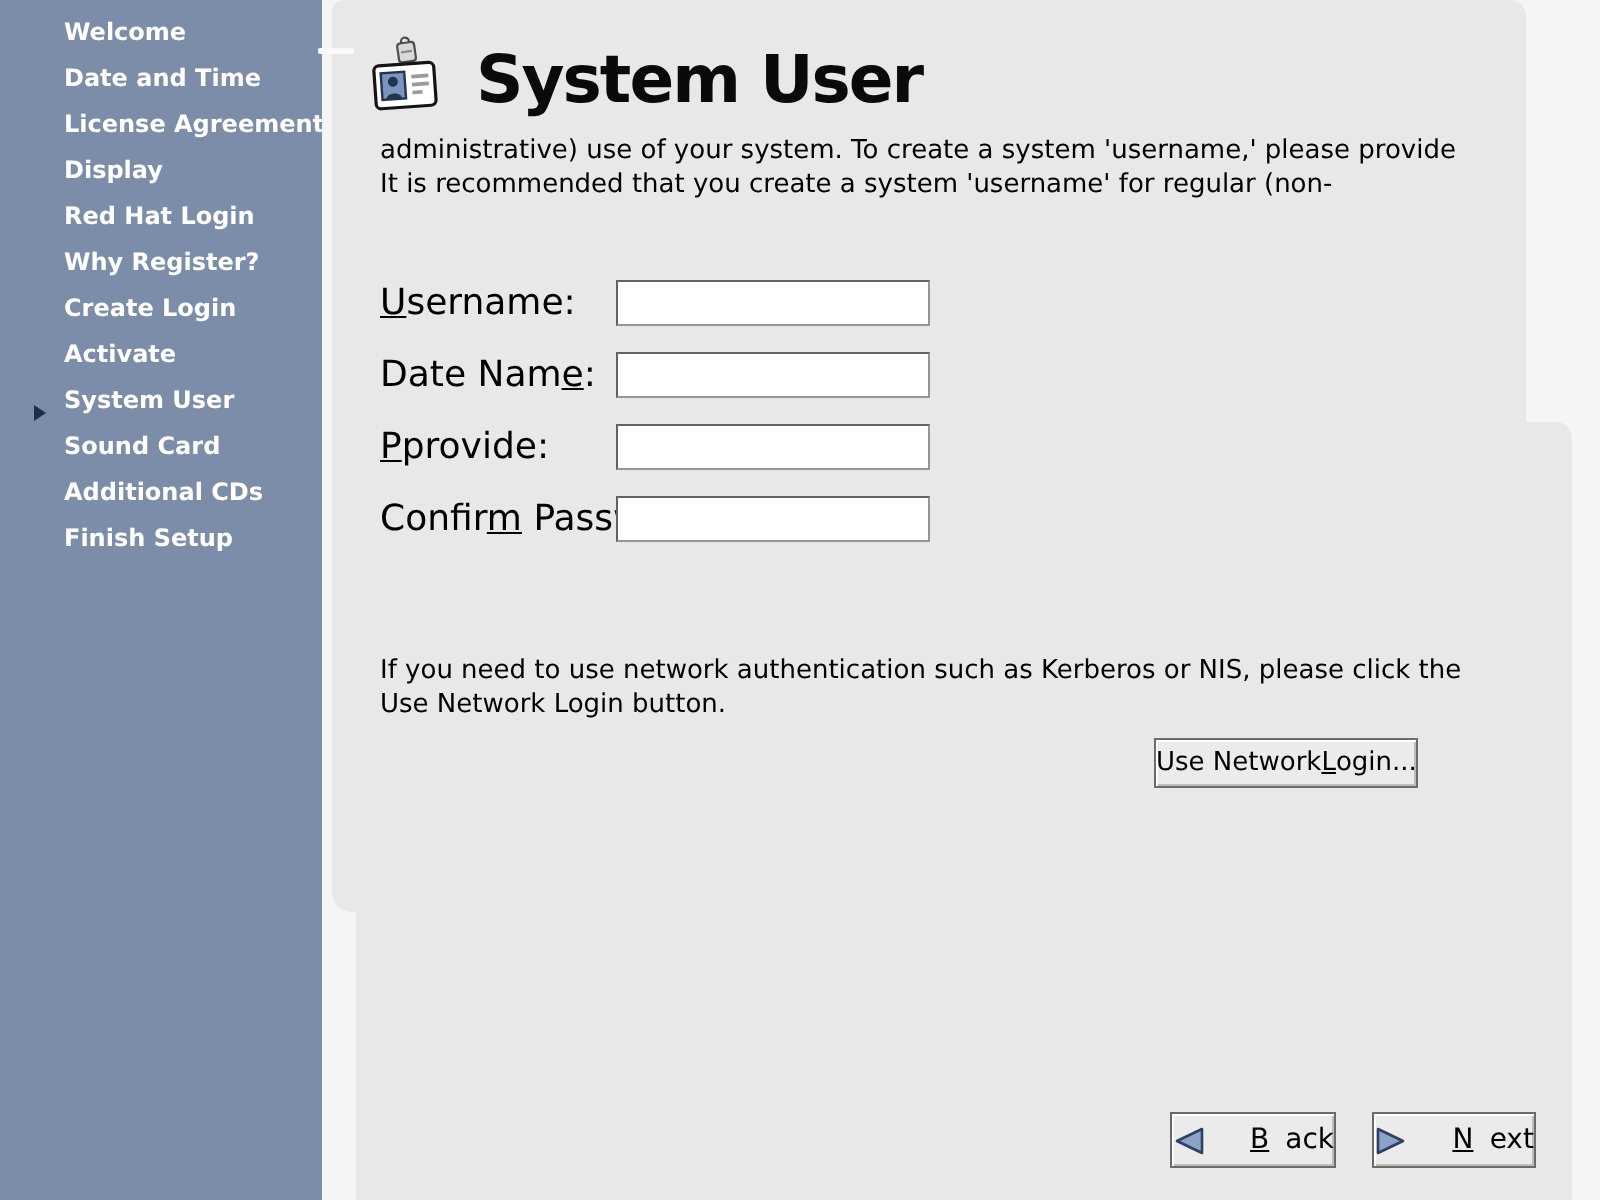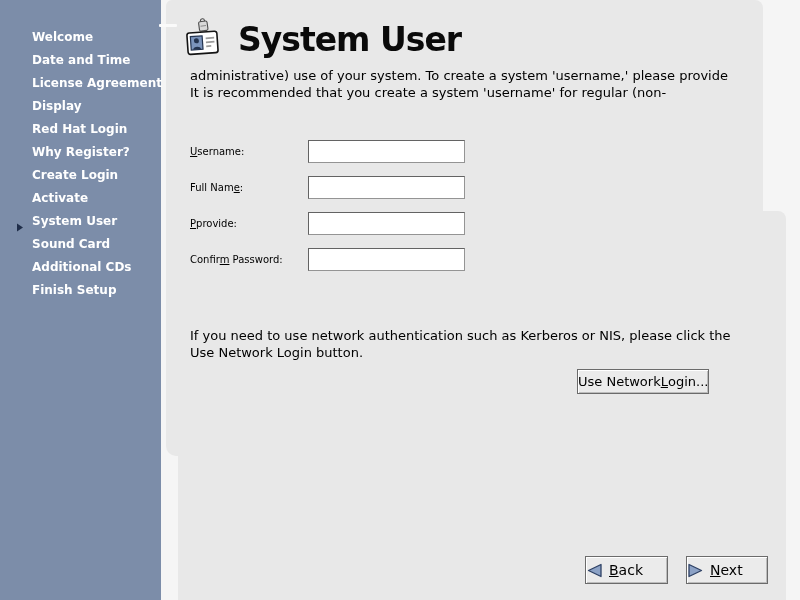--- a/index.html
+++ b/index.html
@@ -8,21 +8,21 @@
     position:relative; width:800px; height:600px; overflow:hidden;
     background:#f5f5f5;
     font-family:"DejaVu Sans","Liberation Sans",sans-serif;
     color:#000;
   }
   
   .sidebar {
     position:absolute; left:0; top:0; width:161px; height:600px;
     background:#7c8da9;
   }
-  .sidebar ul { list-style:none; padding-top:26px; }
+  .sidebar ul { list-style:none; padding-top:5px; }
   .sidebar li {
     position:relative; height:23px; line-height:23px; padding-left:32px;
     font-size:12px; font-weight:bold; color:#ffffff; white-space:nowrap;
   }
   .sidebar li .active-arrow {
     position:absolute; left:16px; top:7px; width:8px; height:9px; display:block;
   }
   
   .card-a {
     position:absolute; left:166px; top:0; width:597px; height:456px;
@@ -41,34 +41,34 @@
   .page-title {
     position:absolute; left:238px; top:20px;
     font-size:33px; font-weight:bold; letter-spacing:-1px; color:#0a0a0a;
   }
   
   .intro { position:absolute; left:190px; top:67px; font-size:13px; line-height:17px; }
   .net-text { position:absolute; left:190px; top:327px; font-size:13px; line-height:17px; }
   .mn { text-decoration:underline; }
   
   .form-label {
-    position:absolute; left:190px; height:23px; line-height:23px; font-size:10px;
+    position:absolute; left:190px; height:23px; line-height:23px; font-size:18px;
     white-space:nowrap;
   }
   .entry {
     position:absolute; left:308px; width:157px; height:23px;
     background:#ffffff; border:1px solid #949494;
     border-top-color:#636363; border-left-color:#636363;
     font-family:"DejaVu Sans","Liberation Sans",sans-serif; font-size:13px;
     padding:0 4px; outline:none;
   }
   .row-0 { top:140px; } .row-1 { top:176px; } .row-2 { top:212px; } .row-3 { top:248px; }
   
   .btn {
-    position:absolute; display:flex; align-items:center; justify-content:flex-start;
+    position:absolute; display:flex; align-items:center; justify-content:space-between;
     background:#ebebeb; border:1px solid #6b6b6b;
     box-shadow:inset 1px 1px 0 #ffffff, inset -1px -1px 0 #bcbcbc;
     font-family:"DejaVu Sans","Liberation Sans",sans-serif;
     color:#000; cursor:pointer; white-space:nowrap;
   }
   .btn-network { left:577px; top:369px; width:132px; height:25px; font-size:13px; }
   .btn-back { left:585px; top:556px; width:83px; height:28px; font-size:14px; }
   .btn-next { left:686px; top:556px; width:82px; height:28px; font-size:14px; }
   .btn .arrow-icon { display:inline-block; width:17px; height:15px; margin-right:6px; }
 </style>
@@ -125,21 +125,21 @@
   <h1 class="page-title">System User</h1>
 
   <div class="intro">
     <div>administrative) use of your system. To create a system 'username,' please provide</div>
     <div>It is recommended that you create a system 'username' for regular (non-</div>
   </div>
 
   <label class="form-label row-0"><span></span><span class="mn">U</span><span>sername:</span></label>
   <input class="entry row-0" type="text" value="" style="">
 
-  <label class="form-label row-1"><span>Full Nam</span><span class="mn">e</span><span>:</span></label>
+  <label class="form-label row-1"><span>Date Nam</span><span class="mn">e</span><span>:</span></label>
   <input class="entry row-1" type="text" value="" style="">
 
   <label class="form-label row-2"><span></span><span class="mn">P</span><span>provide:</span></label>
   <input class="entry row-2" type="password" value="" style="">
 
   <label class="form-label row-3"><span>Confir</span><span class="mn">m</span><span> Password:</span></label>
   <input class="entry row-3" type="password" value="" style="">
 
   <div class="net-text">
     <div>If you need to use network authentication such as Kerberos or NIS, please click the</div>

